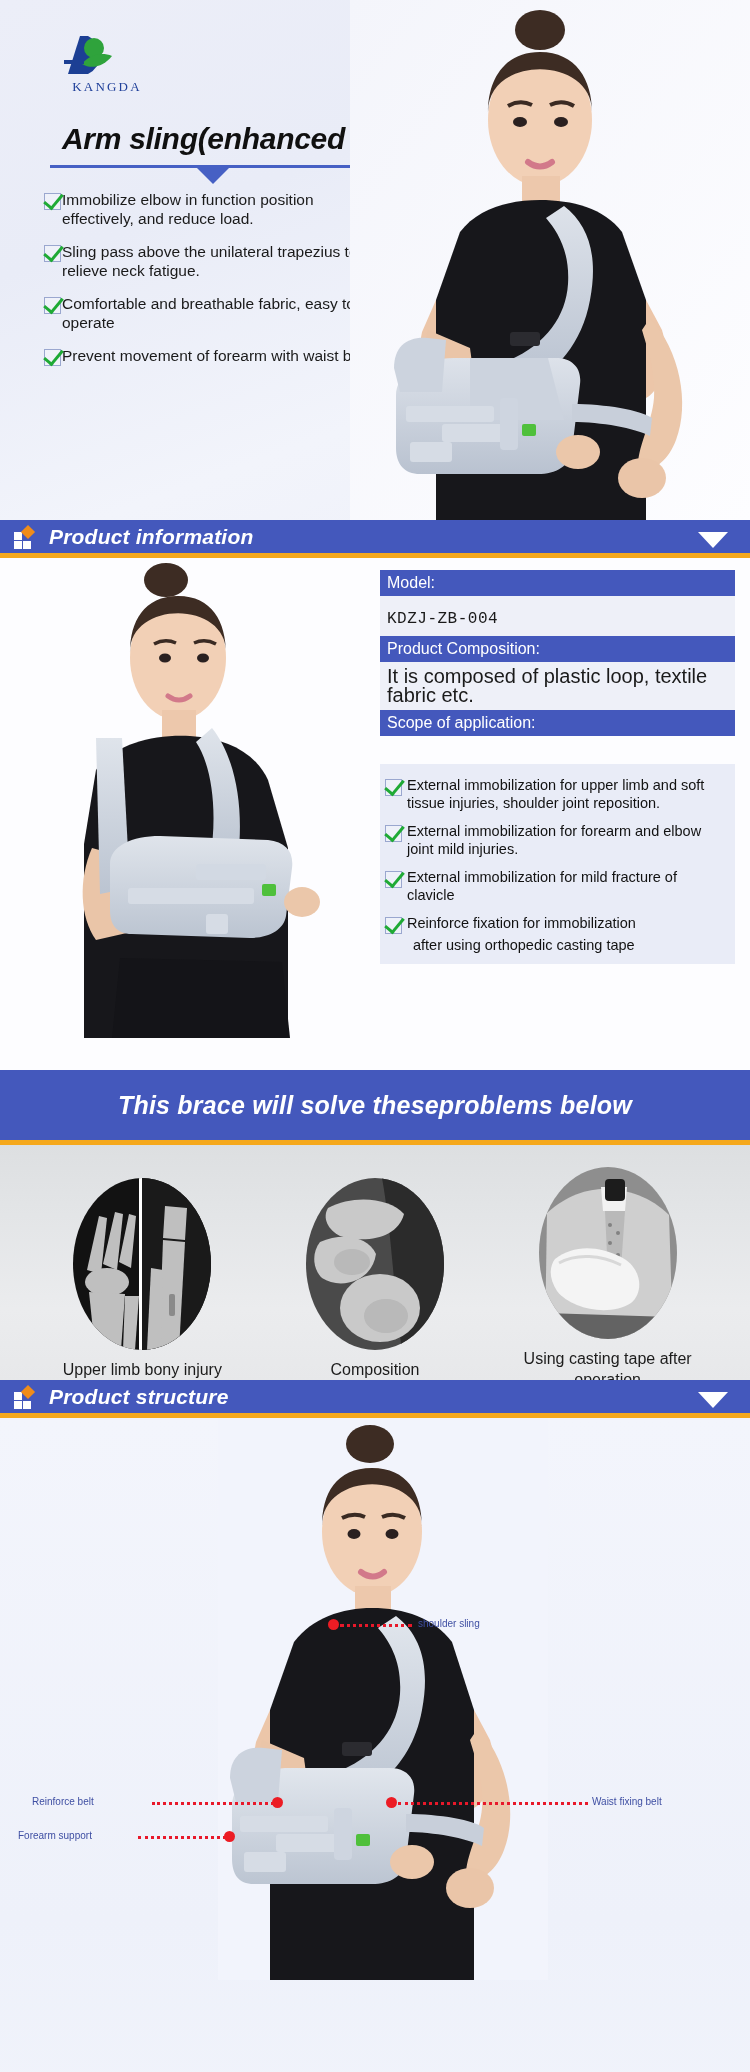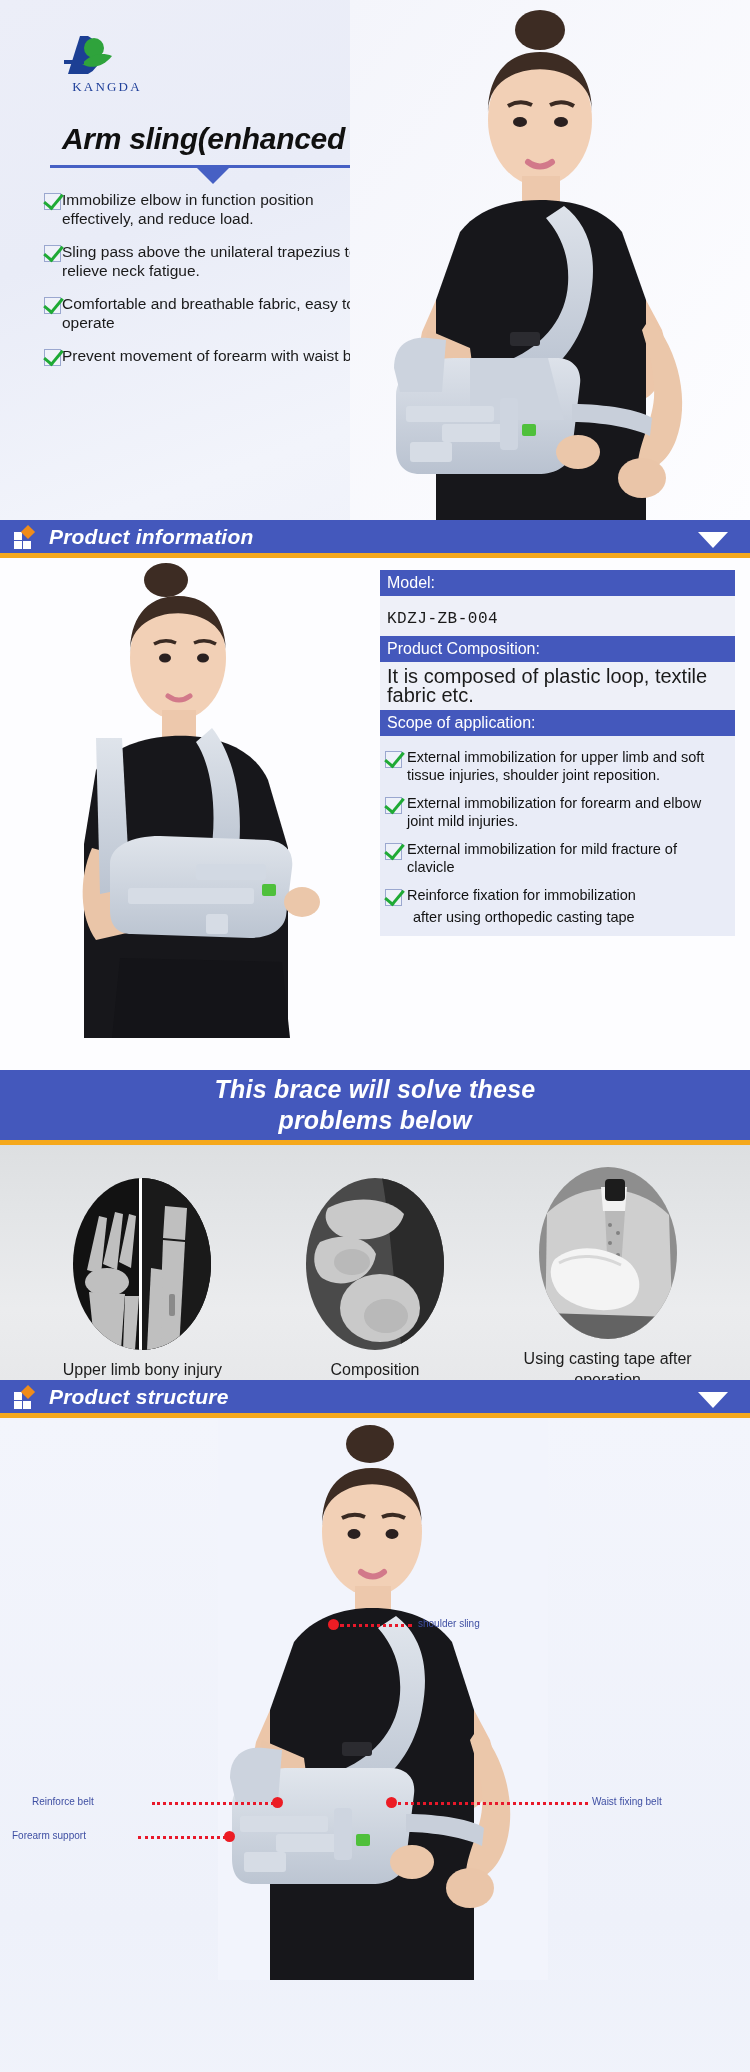--- a/index.html
+++ b/index.html
@@ -182,20 +182,21 @@
   }
   .row-val.model {
     font-family: "Liberation Mono", monospace;
     font-size: 16px;
     letter-spacing: 0.5px;
     padding: 14px 0 7px 7px;
   }
   .scope-body {
     background: #e9ecf7;
     padding: 12px 8px 10px 5px;
+    margin-top: 28px;
   }
   .scope-item {
     display: flex;
     align-items: flex-start;
     margin-bottom: 10px;
   }
   .scope-item:last-child { margin-bottom: 0; }
   .scope-text {
     font-size: 14.5px;
     line-height: 18px;
@@ -209,21 +210,21 @@
   }
 
   
   .problem-banner {
     position: relative;
     width: 750px;
     height: 75px;
     background: #4458bc;
     border-bottom: 5px solid #f5a81c;
     display: flex;
-    flex-direction: column;
+    flex-direction: row;
     align-items: center;
     justify-content: center;
   }
   .problem-banner span {
     display: block;
     font-size: 25px;
     font-weight: bold;
     font-style: italic;
     color: #ffffff;
     line-height: 31px;
@@ -629,19 +630,19 @@
     <span class="callout" style="left:418px; top:197px;">shoulder sling</span>
 
     <span class="callout" style="left:32px; top:375px;">Reinforce belt</span>
     <span class="dotline" style="left:152px; top:384px; width:122px;"></span>
     <span class="dot" style="left:272px; top:379px;"></span>
 
     <span class="dot" style="left:386px; top:379px;"></span>
     <span class="dotline" style="left:398px; top:384px; width:190px;"></span>
     <span class="callout" style="left:592px; top:375px;">Waist fixing belt</span>
 
-    <span class="callout" style="left:12px; top:409px;text-align:right;">Forearm support</span>
+    <span class="callout" style="left:18px; top:409px;text-align:right;">Forearm support</span>
     <span class="dotline" style="left:138px; top:418px; width:88px;"></span>
     <span class="dot" style="left:224px; top:413px;"></span>
 
   </section>
 
 </div>
 
 </body></html>

